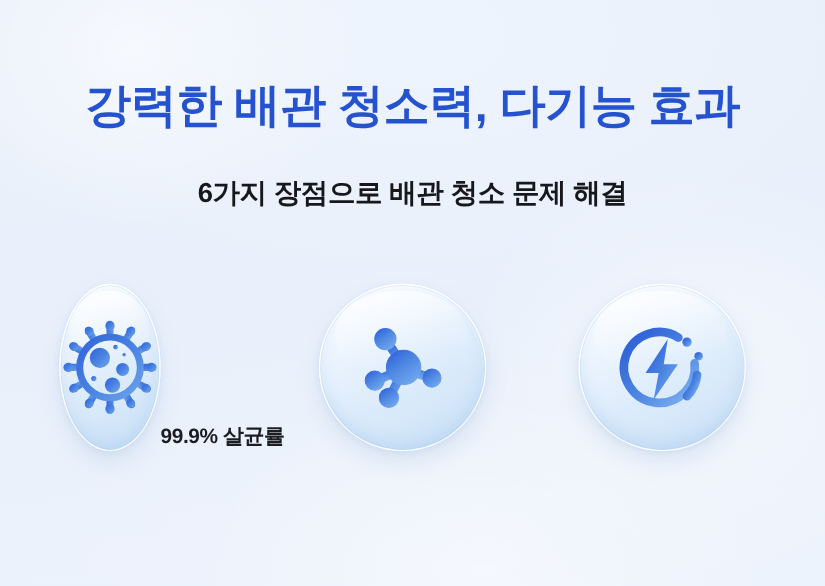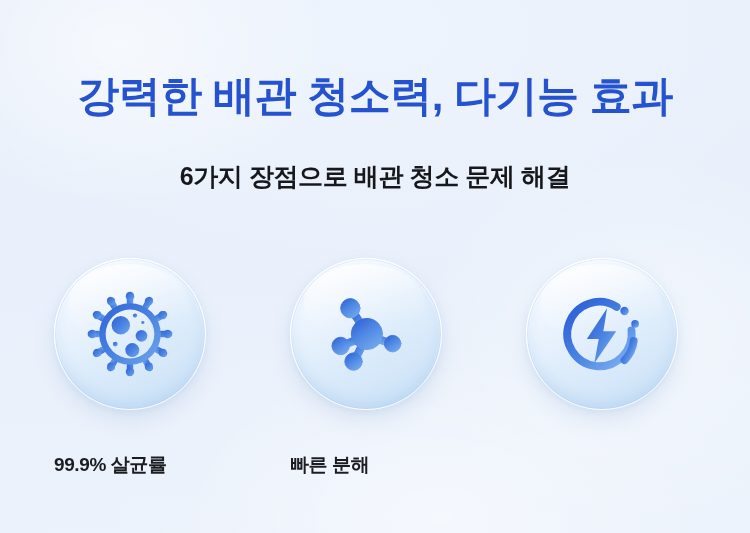--- a/index.html
+++ b/index.html
@@ -84,22 +84,22 @@
     width: 750px;
     display: flex;
     justify-content: center;
     align-items: flex-start;
     gap: 66px;
   }
 
   .feature {
     width: 170px;
     display: flex;
-    flex-direction: column;
-    align-items: flex-start;
+    flex-direction: row;
+    align-items: flex-end;
   }
 
   .disc {
     position: relative;
     width: 152px;
     height: 152px;
     border-radius: 50%;
     background:
       linear-gradient(152deg,
         rgba(255,255,255,0.92) 0%,
@@ -253,21 +253,20 @@
               <circle cx="51" cy="50" r="17"></circle>
 
               <circle cx="33" cy="22" r="10.5"></circle>
               <circle cx="22.5" cy="63" r="9.5"></circle>
               <circle cx="36.5" cy="80" r="9.5"></circle>
               <circle cx="79" cy="60.5" r="9"></circle>
             </g>
           </svg>
         </span>
       </div>
-      <div class="feature-label">빠른 분해</div>
     </div>
 
     <div class="feature">
       <div class="disc">
         <span class="disc-icon">
           <svg viewBox="0 0 100 100" xmlns="http://www.w3.org/2000/svg" aria-hidden="true">
             <defs>
               <linearGradient id="gradBolt" x1="0.1" y1="0.1" x2="0.9" y2="0.95">
                 <stop offset="0%" stop-color="#2f62d8"></stop>
                 <stop offset="50%" stop-color="#4a84e2"></stop>

